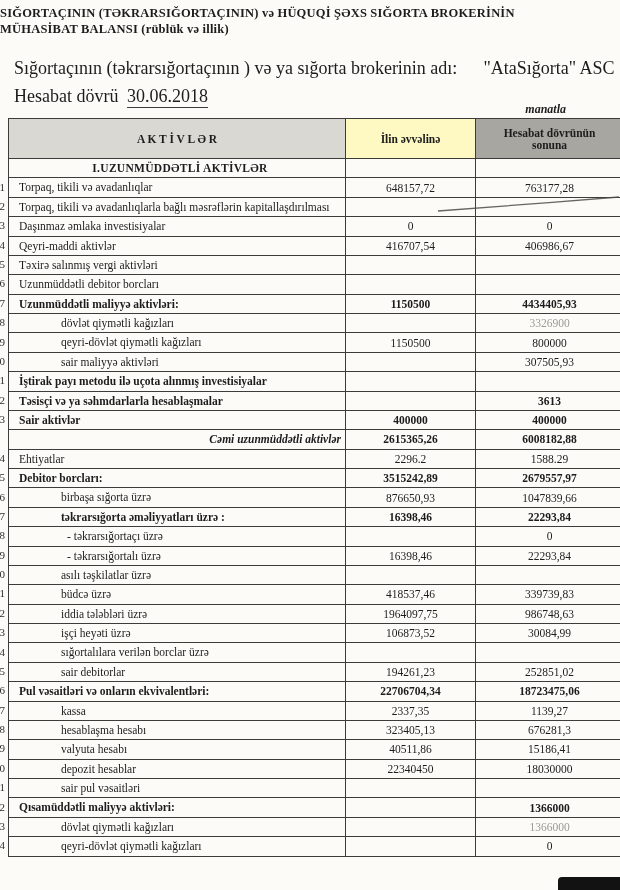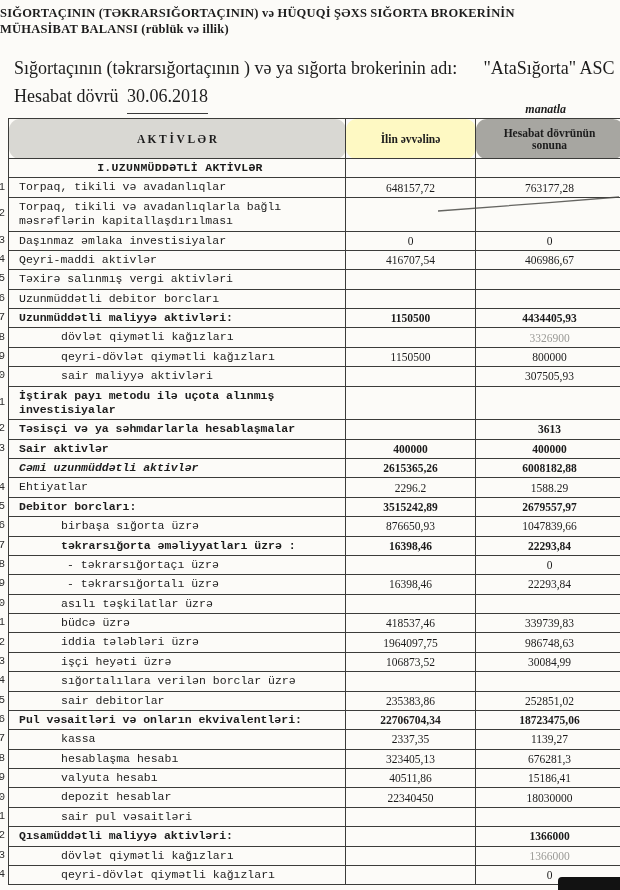--- a/index.html
+++ b/index.html
@@ -18,21 +18,21 @@
     position: absolute; left: 0; width: 620px;
     text-align: left; font-weight: bold; font-size: 12.5px;
     letter-spacing: 0.2px;
   }
   .title1 { top: 6px; }
   .title2 { top: 22px; }
   .meta-line { position: absolute; left: 14px; font-size: 18px; }
   .insurer-line { top: 58px; }
   .insurer-name { margin-left: 26px; }
   .period-line { top: 86px; }
-  .period-value { margin-left: 4px; border-bottom: 1px solid #3a3a3a; padding-bottom: 7px; }
+  .period-value { margin-left: 4px; border-bottom: 1px solid #3a3a3a; padding-bottom: 1px; }
   .manat-note {
     position: absolute; top: 102px; right: 50px;
     font-size: 12px; font-style: italic; font-weight: bold;
     border-bottom: 1px solid #333; padding: 0 4px 1px 4px; text-align: right;
   }
   table.balance {
     position: absolute; left: 8px; top: 118px;
     width: 598px;
     border-collapse: collapse;
     table-layout: fixed;
@@ -40,35 +40,34 @@
   table.balance th, table.balance td {
     border: 1px solid #3c3c3a;
     font-size: 11.5px;
     vertical-align: middle;
   }
   table.balance th {
     height: 40px;
     font-weight: bold;
     text-align: center;
     padding: 2px 17px;
-    border-radius: 11px;
   }
   th.h-label { width: 337px; background: #d9d8d3; font-size: 12px; }
   th.h-val1  { width: 130px; background: #fef9c3; }
   th.h-val2  { width: 148px; background: #a7a6a1; }
-  td.c-label { position: relative; padding: 2px 4px 2px 10px; height: 19px; line-height: 1.25; font-family: Liberation Mono, monospace; }
+  td.c-label { position: relative; padding: 2px 4px 2px 10px; height: 19px; line-height: 1.25; }
   td.c-val   { text-align: center; padding: 1px 3px; height: 19px; }
   tr.item.ind1 td.c-label { padding-left: 52px; }
   tr.item.ind2 td.c-label { padding-left: 58px; }
   tr.bold td { font-weight: bold; }
   tr.section td.c-label .lab {
     display: block; text-align: center; font-weight: bold; letter-spacing: 0.3px;
   }
   tr.total td.c-label .lab {
-    display: block; text-align: left; font-weight: bold; font-style: italic;
+    display: block; text-align: right; font-weight: bold; font-style: italic;
   }
   tr.total td { font-weight: bold; }
   td.c-val.faint { color: #9a9a96; }
   .rownum {
     position: absolute; left: -38px; top: 50%;
     transform: translateY(-50%);
     width: 34px; text-align: right;
     font-size: 11px; color: #2f2f2f; font-weight: normal;
   }
   .scan-overlay {
@@ -239,21 +238,21 @@
           <td class="c-val">106873,52</td>
           <td class="c-val">30084,99</td>
         </tr>
         <tr class="item ind1">
           <td class="c-label"><span class="rownum">24</span><span class="lab">sığortalılara verilən borclar üzrə</span></td>
           <td class="c-val"></td>
           <td class="c-val"></td>
         </tr>
         <tr class="item ind1">
           <td class="c-label"><span class="rownum">25</span><span class="lab">sair debitorlar</span></td>
-          <td class="c-val">235383,86</td>
+          <td class="c-val">194261,23</td>
           <td class="c-val">252851,02</td>
         </tr>
         <tr class="item bold">
           <td class="c-label"><span class="rownum">26</span><span class="lab">Pul vəsaitləri və onların ekvivalentləri:</span></td>
           <td class="c-val">22706704,34</td>
           <td class="c-val">18723475,06</td>
         </tr>
         <tr class="item ind1">
           <td class="c-label"><span class="rownum">27</span><span class="lab">kassa</span></td>
           <td class="c-val">2337,35</td>

